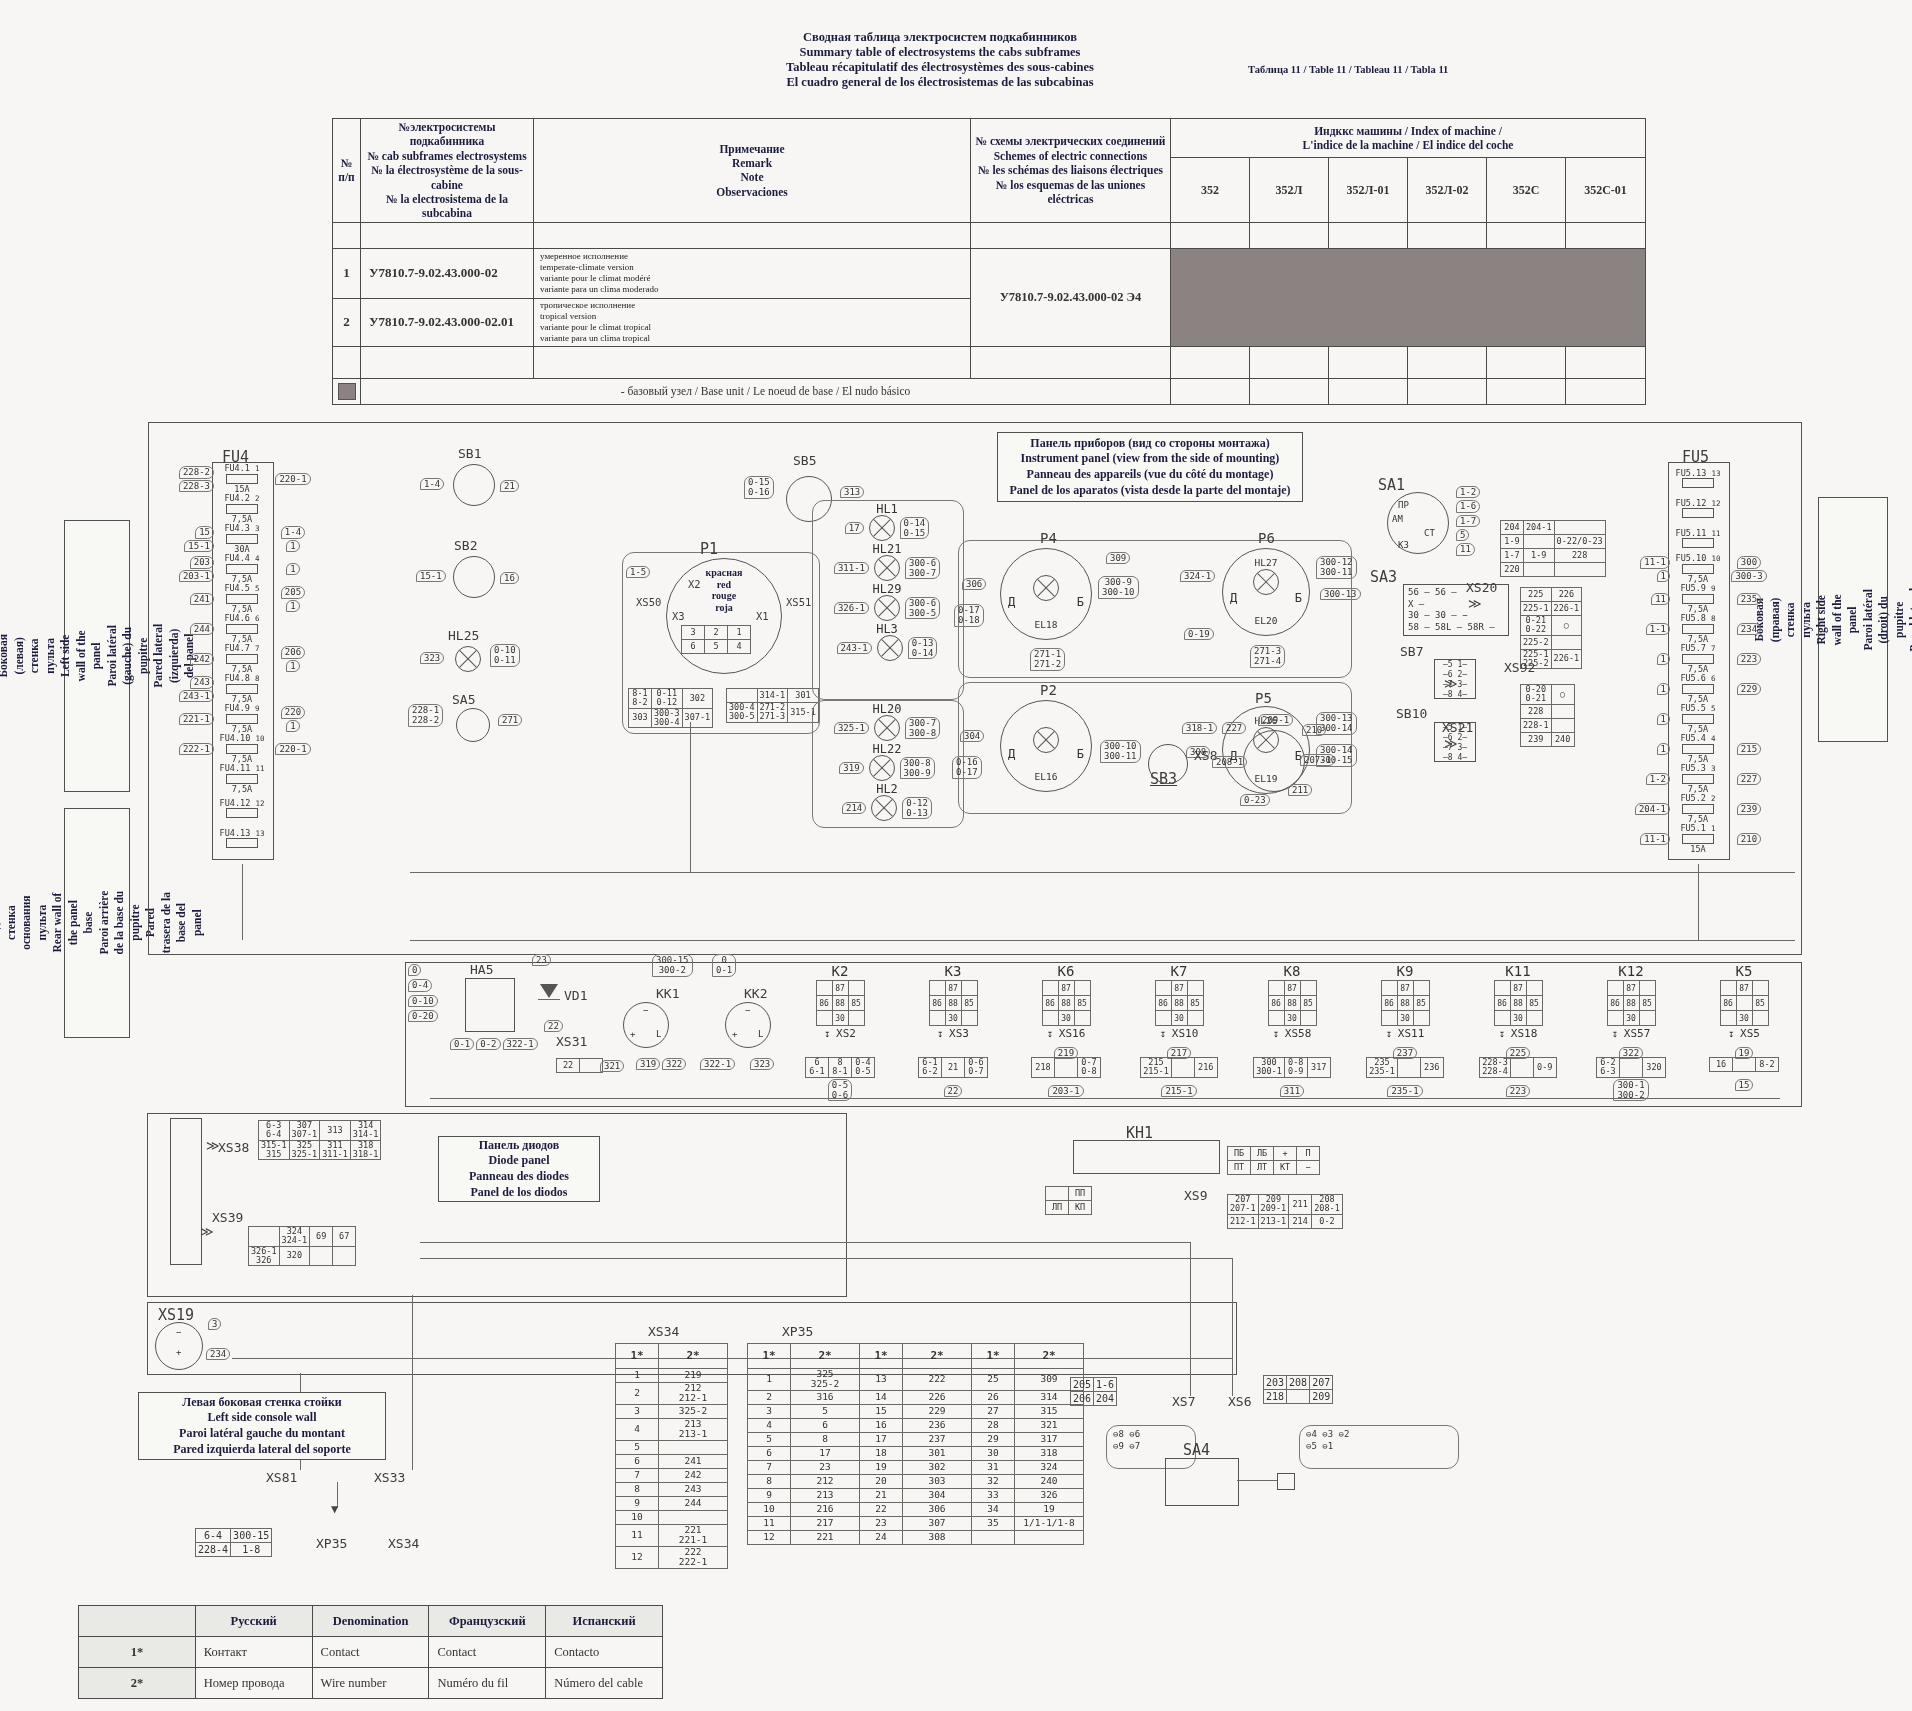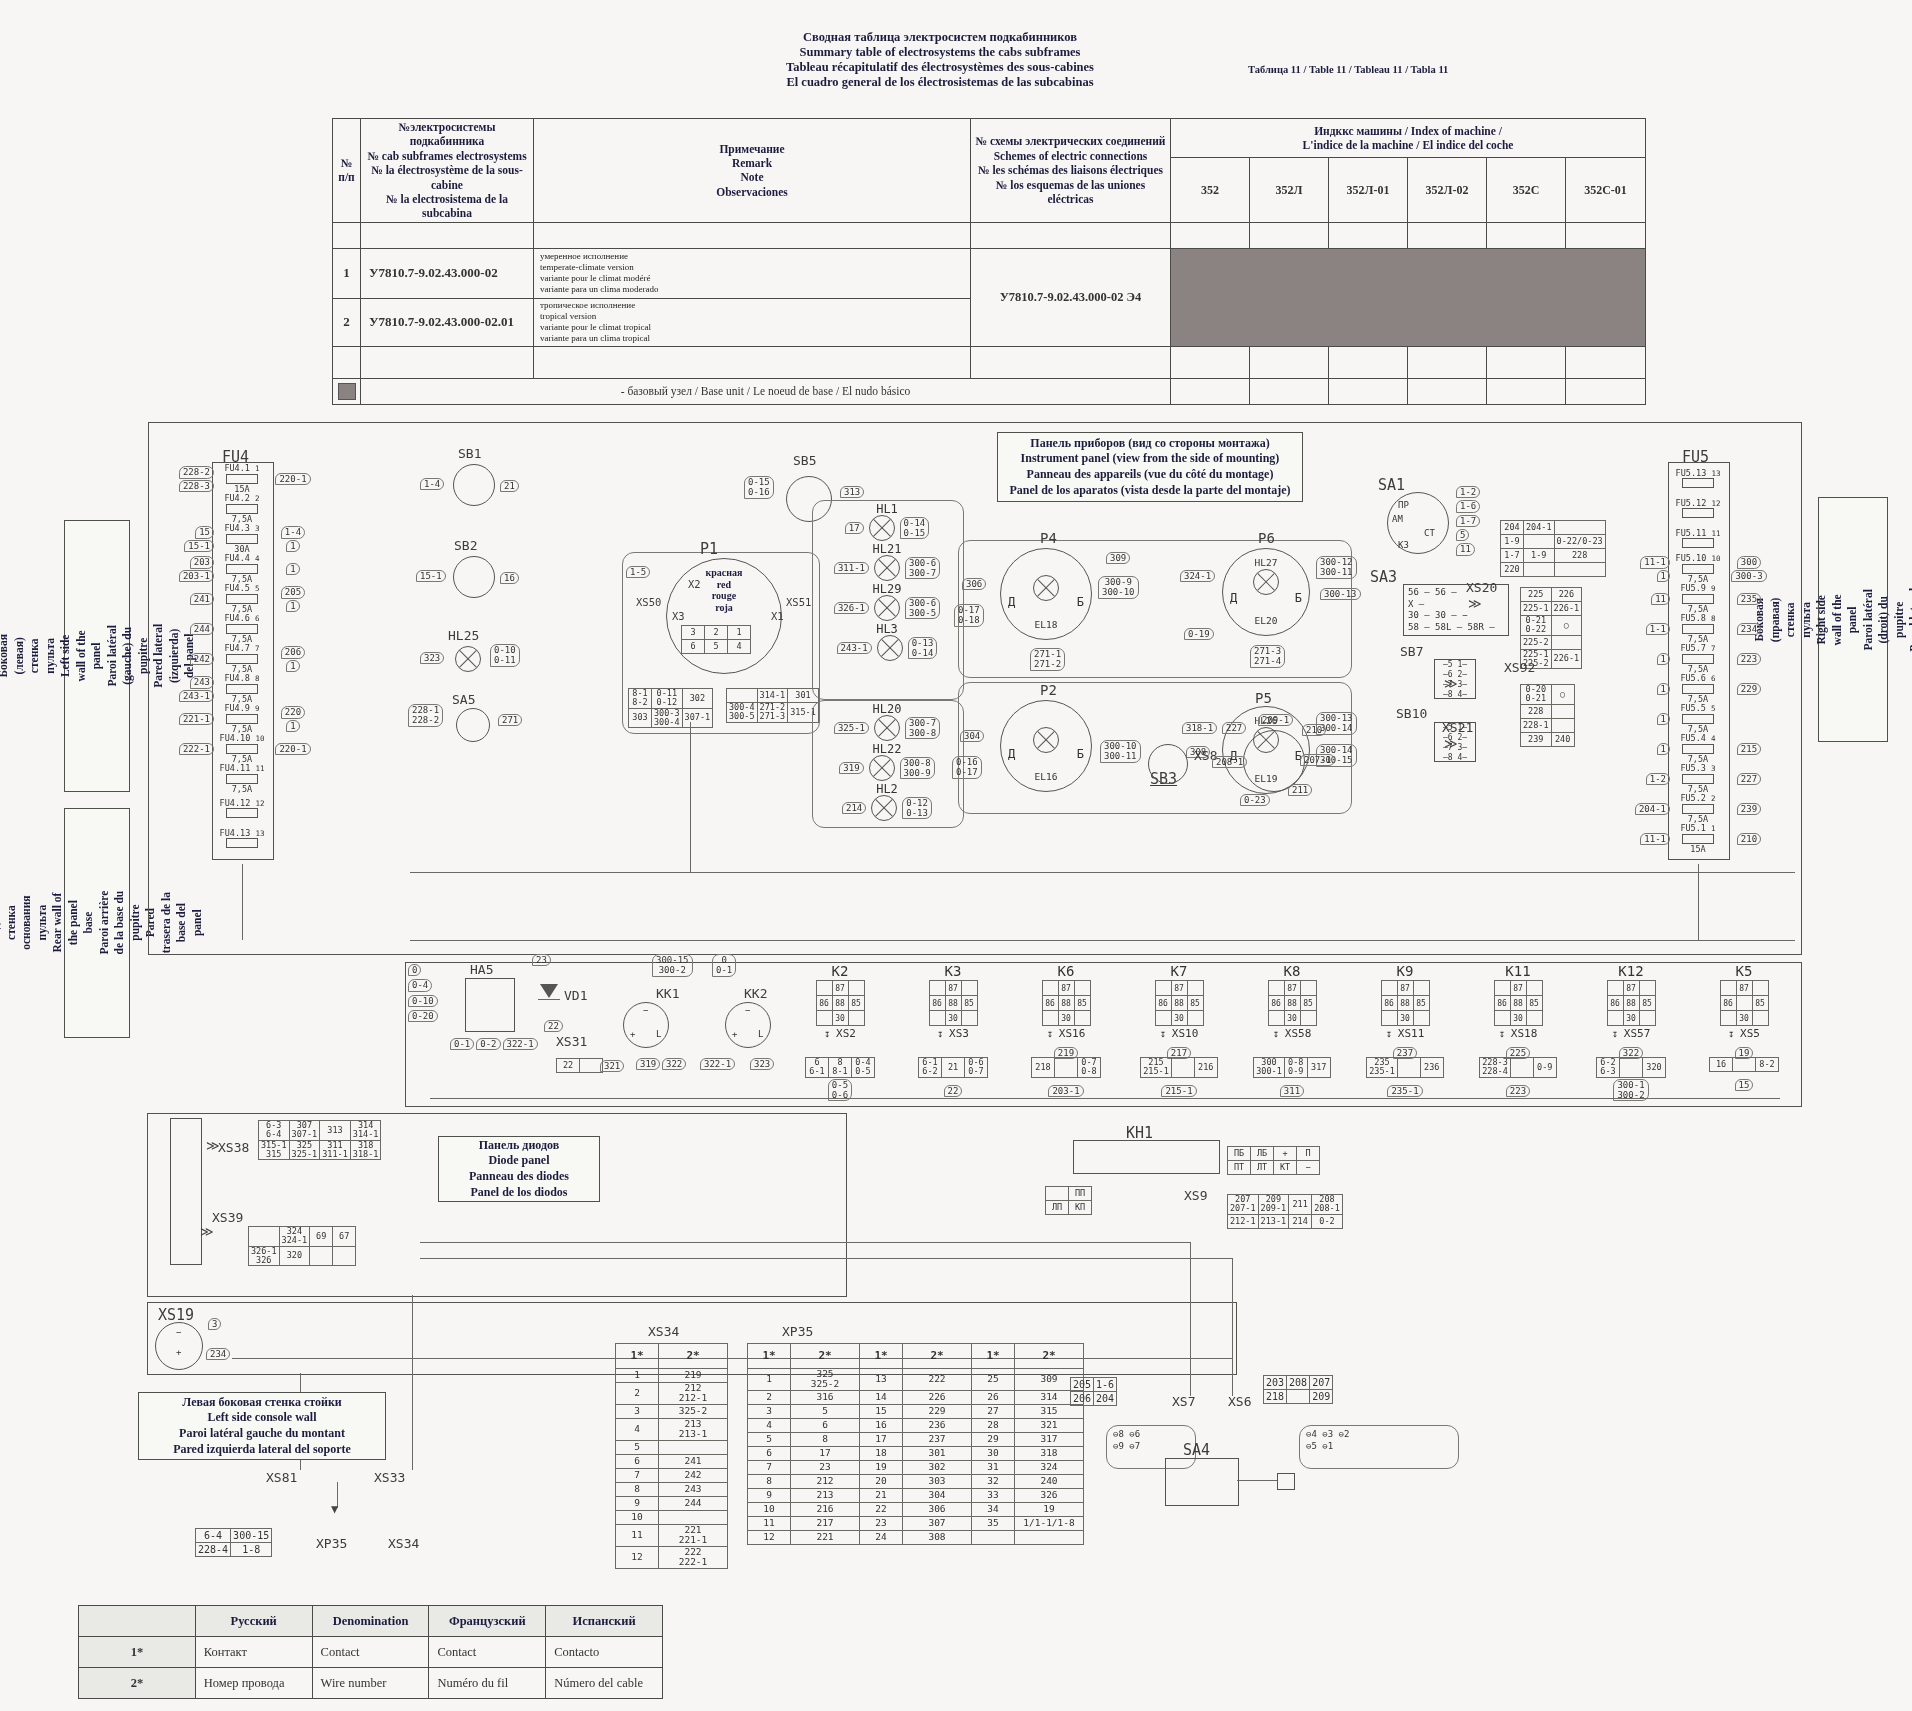--- a/index.html
+++ b/index.html
@@ -602,21 +602,21 @@
             <td>5</td>
             <td>4</td>
           </tr>
         </tbody>
       </table>
   </div>
   <span class="a chip" style="left: 626px; top: 566px; white-space: pre-line;">1-5</span>
   <div class="a lbl sm" style="left: 688px; top: 578px; white-space: pre-line;">X2</div>
   <div class="a lbl sm" style="left: 636px; top: 596px; white-space: pre-line;">XS50</div>
   <div class="a lbl sm" style="left: 672px; top: 610px; white-space: pre-line;">X3</div>
-  <div class="a lbl sm" style="left: 756px; top: 610px; white-space: pre-line; margin-left: 15px;">X1</div>
+  <div class="a lbl sm" style="left: 756px; top: 610px; white-space: pre-line;">X1</div>
   <div class="a lbl sm" style="left: 786px; top: 596px; white-space: pre-line;">XS51</div>
   <table class="wt a" style="left:628px;top:688px;">
       <tbody>
         <tr>
           <td>8-1<br>8-2</td>
           <td>0-11<br>0-12</td>
           <td>302</td>
         </tr>
         <tr>
           <td>303</td>

